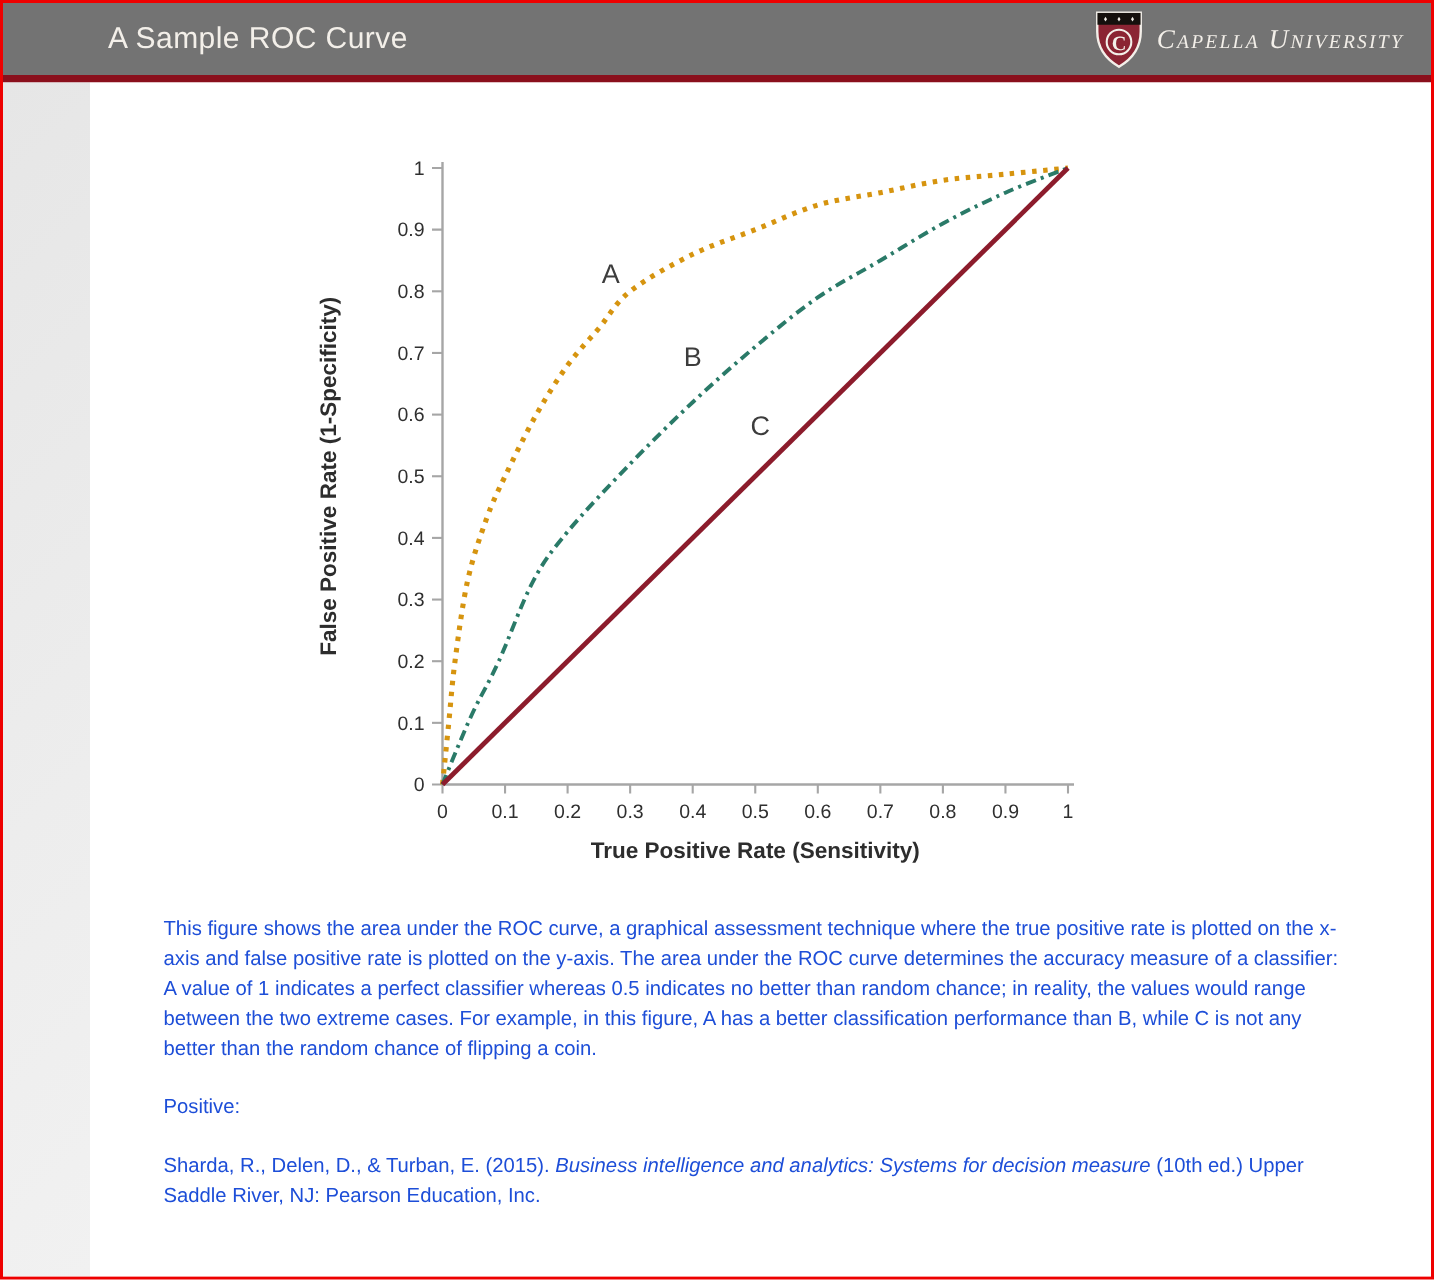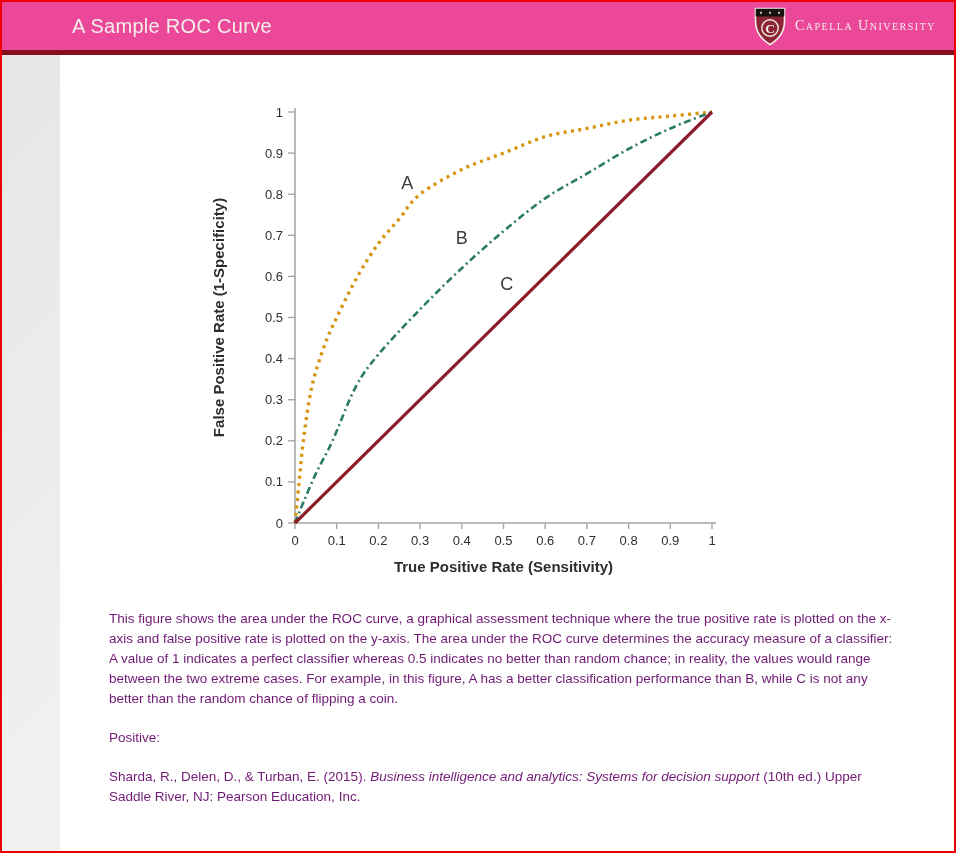--- a/index.html
+++ b/index.html
@@ -6,48 +6,49 @@
   html,body { width:956px; height:853px; }
   body {
     position:relative;
     font-family:"Liberation Sans", sans-serif;
     background:#ffffff;
     border:2px solid #ee0000;
     overflow:hidden;
   }
   .header {
     position:absolute; left:0; top:0; right:0; height:48px;
-    background:#ec4899;
+    background:#737373;
     display:flex; align-items:center; justify-content:space-between;
     padding:0 18px 0 70px;
   }
   .header-title {
     color:#f3efe9; font-size:20px; font-weight:400; letter-spacing:.3px;
   }
   .header-accent {
     position:absolute; left:0; top:48px; right:0; height:5px;
     background:#8a0f1c;
   }
   .logo { display:flex; align-items:center; gap:8px; }
   .logo-text {
     font-family:"Liberation Serif", serif;
     font-variant:small-caps;
-    color:#f3efe9; font-size:14px; letter-spacing:1.5px;
+    color:#f3efe9; font-size:18px; letter-spacing:1.5px;
     white-space:nowrap;
+    font-style:italic;
   }
   .page-edge {
     position:absolute; left:0; top:53px; bottom:0; width:58px;
     background:linear-gradient(135deg,#e6e6e6 0%, #ededed 60%, #f1f1f1 100%);
   }
   .content { position:absolute; left:58px; top:53px; right:0; bottom:0; background:#ffffff; }
   .chart-wrap { position:absolute; left:190px; top:92px; width:545px; height:495px; }
   .chart-wrap svg { width:545px; height:495px; display:block; }
   .text-block {
     position:absolute; left:107px; top:607px; width:792px;
-    color:#701a75; font-size:13.5px; line-height:20px;
+    color:#1d4ed8; font-size:13.5px; line-height:20px;
   }
   .text-block p { margin-bottom:19px; }
   .ref-italic { font-style:italic; }
 </style>
 </head>
 <body>
 
 <div class="header">
   <div class="header-title">A Sample ROC Curve</div>
   <div class="logo">
@@ -129,14 +130,14 @@
       <path d="M103,429C104.39,425.57 107.87,416.67 111.34,408.45C114.81,400.23 118.98,389.95 123.85,379.68C128.72,369.41 133.93,361.19 140.53,346.80C147.13,332.42 155.82,307.75 163.47,293.37C171.11,278.99 175.63,273.50 186.40,260.49C197.17,247.48 214.20,229.66 228.10,215.28C242.00,200.90 255.90,187.19 269.80,174.18C283.70,161.17 297.60,148.84 311.50,137.19C325.40,125.55 339.30,113.90 353.20,104.31C367.10,94.72 381.00,87.87 394.90,79.65C408.80,71.43 422.70,62.53 436.60,54.99C450.50,47.46 464.40,40.60 478.30,34.44C492.20,28.27 513.05,20.74 520.00,18.00" fill="none" stroke="#2a7a68" stroke-dasharray="7 3.5 2 3.5" stroke-width="2.6"></path>
       <text x="269.8" y="149.93099999999998" text-anchor="middle" font-size="18" fill="#3d3d3d">B</text>
       <path d="M103,429 L520,18" fill="none" stroke="#8c1c2c" stroke-width="3.2"></path>
       <text x="314.836" y="195.96300000000002" text-anchor="middle" font-size="18" fill="#3d3d3d">C</text>
     </svg>
 </div>
 
 <div class="text-block">
   <p>This figure shows the area under the ROC curve, a graphical assessment technique where the true positive rate is plotted on the x-axis and false positive rate is plotted on the y-axis. The area under the ROC curve determines the accuracy measure of a classifier: A value of 1 indicates a perfect classifier whereas 0.5 indicates no better than random chance; in reality, the values would range between the two extreme cases. For example, in this figure, A has a better classification performance than B, while C is not any better than the random chance of flipping a coin.</p>
   <p>Positive:</p>
-  <p><span>Sharda, R., Delen, D., &amp; Turban, E. (2015). </span><span class="ref-italic">Business intelligence and analytics: Systems for decision support</span><span> (10th ed.) Upper Saddle River, NJ: Pearson Education, Inc.</span></p>
+  <p><span>Sharda, R., Delen, D., &amp; Turban, E. (2015). </span><span class="ref-italic">Business intelligence and analytics: Systems for decision measure</span><span> (10th ed.) Upper Saddle River, NJ: Pearson Education, Inc.</span></p>
 </div>
 
 </body></html>

